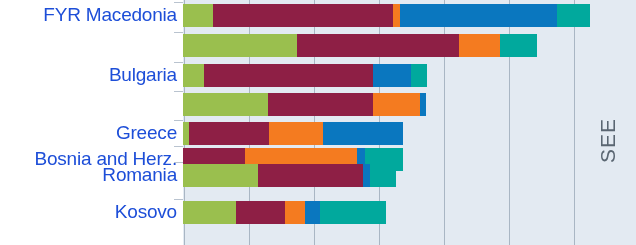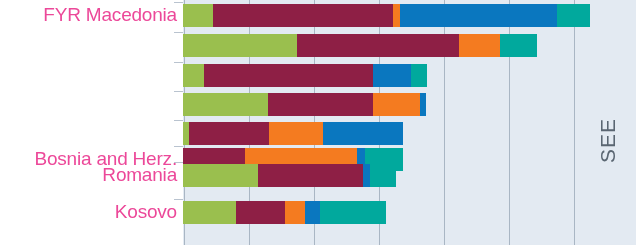--- a/index.html
+++ b/index.html
@@ -49,21 +49,21 @@
     width: 636px;
     height: 30px;
   }
   .row-label {
     position: absolute;
     right: 459px;
     top: 0;
     height: 30px;
     line-height: 29px;
     font-size: 19px;
-    color: #ec4899;
+    color: #1d4ed8;
     white-space: nowrap;
     text-align: right;
     letter-spacing: -0.2px;
   }
   .tick {
     position: absolute;
     top: 2px;
     left: 174px;
     width: 9px;
     height: 1px;
@@ -126,38 +126,40 @@
       <div class="row" style="top: 30px;">
         <div class="tick"></div>
         <div class="bar">
           <div class="seg" style="width: 114px; background: rgb(154, 191, 78);"></div>
           <div class="seg" style="width: 162px; background: rgb(142, 31, 69);"></div>
           <div class="seg" style="width: 41px; background: rgb(244, 123, 32);"></div>
           <div class="seg" style="width: 37px; background: rgb(1, 169, 157);"></div>
         </div>
       </div>
       <div class="row" style="top: 60px;">
+        <div class="row-label">Bulgaria</div>
         <div class="tick"></div>
         <div class="bar">
           <div class="seg" style="width: 21px; background: rgb(154, 191, 78);"></div>
           <div class="seg" style="width: 169px; background: rgb(142, 31, 69);"></div>
           <div class="seg" style="width: 38px; background: rgb(10, 119, 191);"></div>
           <div class="seg" style="width: 16px; background: rgb(1, 169, 157);"></div>
         </div>
       </div>
       <div class="row" style="top: 89px;">
         <div class="tick"></div>
         <div class="bar">
           <div class="seg" style="width: 85px; background: rgb(154, 191, 78);"></div>
           <div class="seg" style="width: 105px; background: rgb(142, 31, 69);"></div>
           <div class="seg" style="width: 47px; background: rgb(244, 123, 32);"></div>
           <div class="seg" style="width: 6px; background: rgb(10, 119, 191);"></div>
         </div>
       </div>
       <div class="row" style="top: 118px;">
+        <div class="row-label">Greece</div>
         <div class="tick"></div>
         <div class="bar">
           <div class="seg" style="width: 6px; background: rgb(154, 191, 78);"></div>
           <div class="seg" style="width: 80px; background: rgb(142, 31, 69);"></div>
           <div class="seg" style="width: 54px; background: rgb(244, 123, 32);"></div>
           <div class="seg" style="width: 80px; background: rgb(10, 119, 191);"></div>
         </div>
       </div>
       <div class="row" style="top: 144px;">
         <div class="row-label">Bosnia and Herz.</div>

